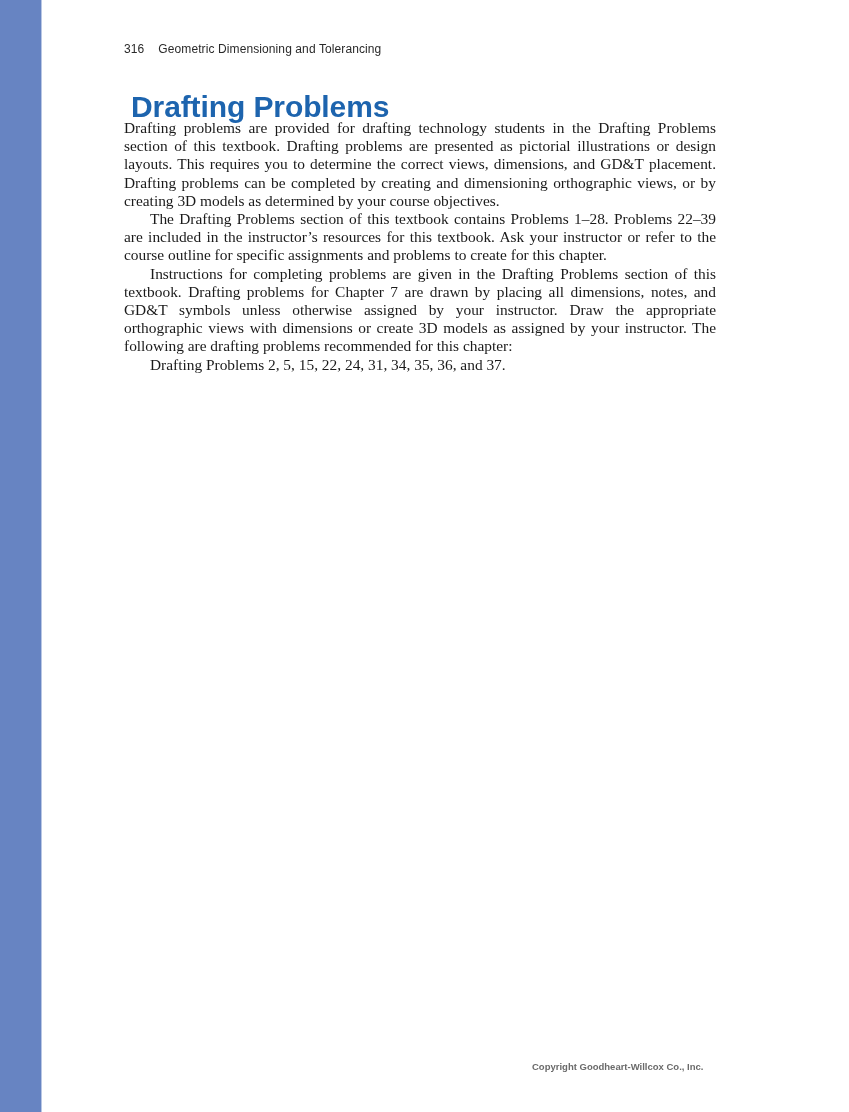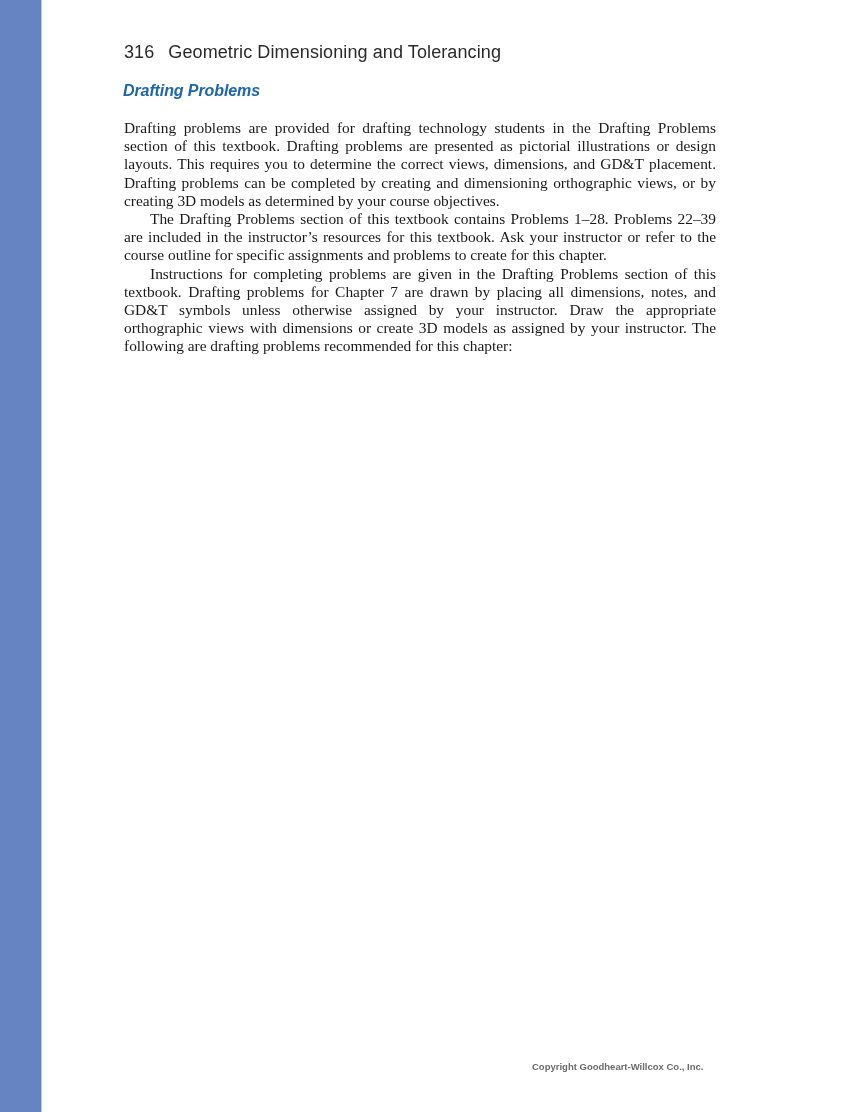--- a/index.html
+++ b/index.html
@@ -19,37 +19,36 @@
     .side-bar-edge {
       position: absolute;
       left: 41px; top: 0;
       width: 1px; height: 1112px;
       background: #b9c7e4;
     }
     .running-head {
       position: absolute;
       left: 124px; top: 42px;
       font-family: "Liberation Sans", sans-serif;
-      font-size: 18px;
+      font-size: 12px;
       color: #2a2a2a;
       letter-spacing: 0.1px;
       white-space: nowrap;
     }
     .running-head .page-num { margin-right: 14px; }
     .section-title {
       position: absolute;
       left: 123px; top: 82px;
-      margin: 0;
+      margin: 8px;
       font-family: "Liberation Sans", sans-serif;
       font-weight: bold;
-      font-size: 16px;
+      font-size: 30px;
       color: #1d64ae;
       letter-spacing: -0.1px;
       white-space: nowrap;
-      font-style: italic;
     }
     .body-text {
       position: absolute;
       left: 124px; top: 119px;
       width: 592px;
       font-family: "Liberation Serif", serif;
       font-size: 15.4px;
       line-height: 18.2px;
       color: #1a1a1a;
     }
@@ -79,15 +78,16 @@
 <div class="running-head">
   <span class="page-num">316</span><span>Geometric Dimensioning and Tolerancing</span>
 </div>
 
 <h1 class="section-title">Drafting Problems</h1>
 
 <div class="body-text">
   <p class="para">Drafting problems are provided for drafting technology students in the Drafting Prob­lems section of this textbook. Drafting problems are presented as pictorial illustrations or design layouts. This requires you to determine the correct views, dimensions, and GD&amp;T placement. Drafting problems can be completed by creating and dimensioning orthographic views, or by creating 3D models as determined by your course objectives.</p>
   <p class="para indent">The Drafting Problems section of this textbook contains Problems 1–28. Problems 22–39 are included in the instructor’s resources for this textbook. Ask your instructor or refer to the course outline for specific assignments and problems to create for this chapter.</p>
   <p class="para indent">Instructions for completing problems are given in the Drafting Problems section of this textbook. Drafting problems for Chapter 7 are drawn by placing all dimensions, notes, and GD&amp;T symbols unless otherwise assigned by your instructor. Draw the appropriate orthographic views with dimensions or create 3D models as assigned by your instructor. The following are drafting problems recommended for this chapter:</p>
+  <p class="para indent">Drafting Problems 2, 5, 15, 22, 24, 31, 34, 35, 36, and 37.</p>
 </div>
 
 <div class="copyright">Copyright Goodheart-Willcox Co., Inc.</div>
 
 </body></html>

